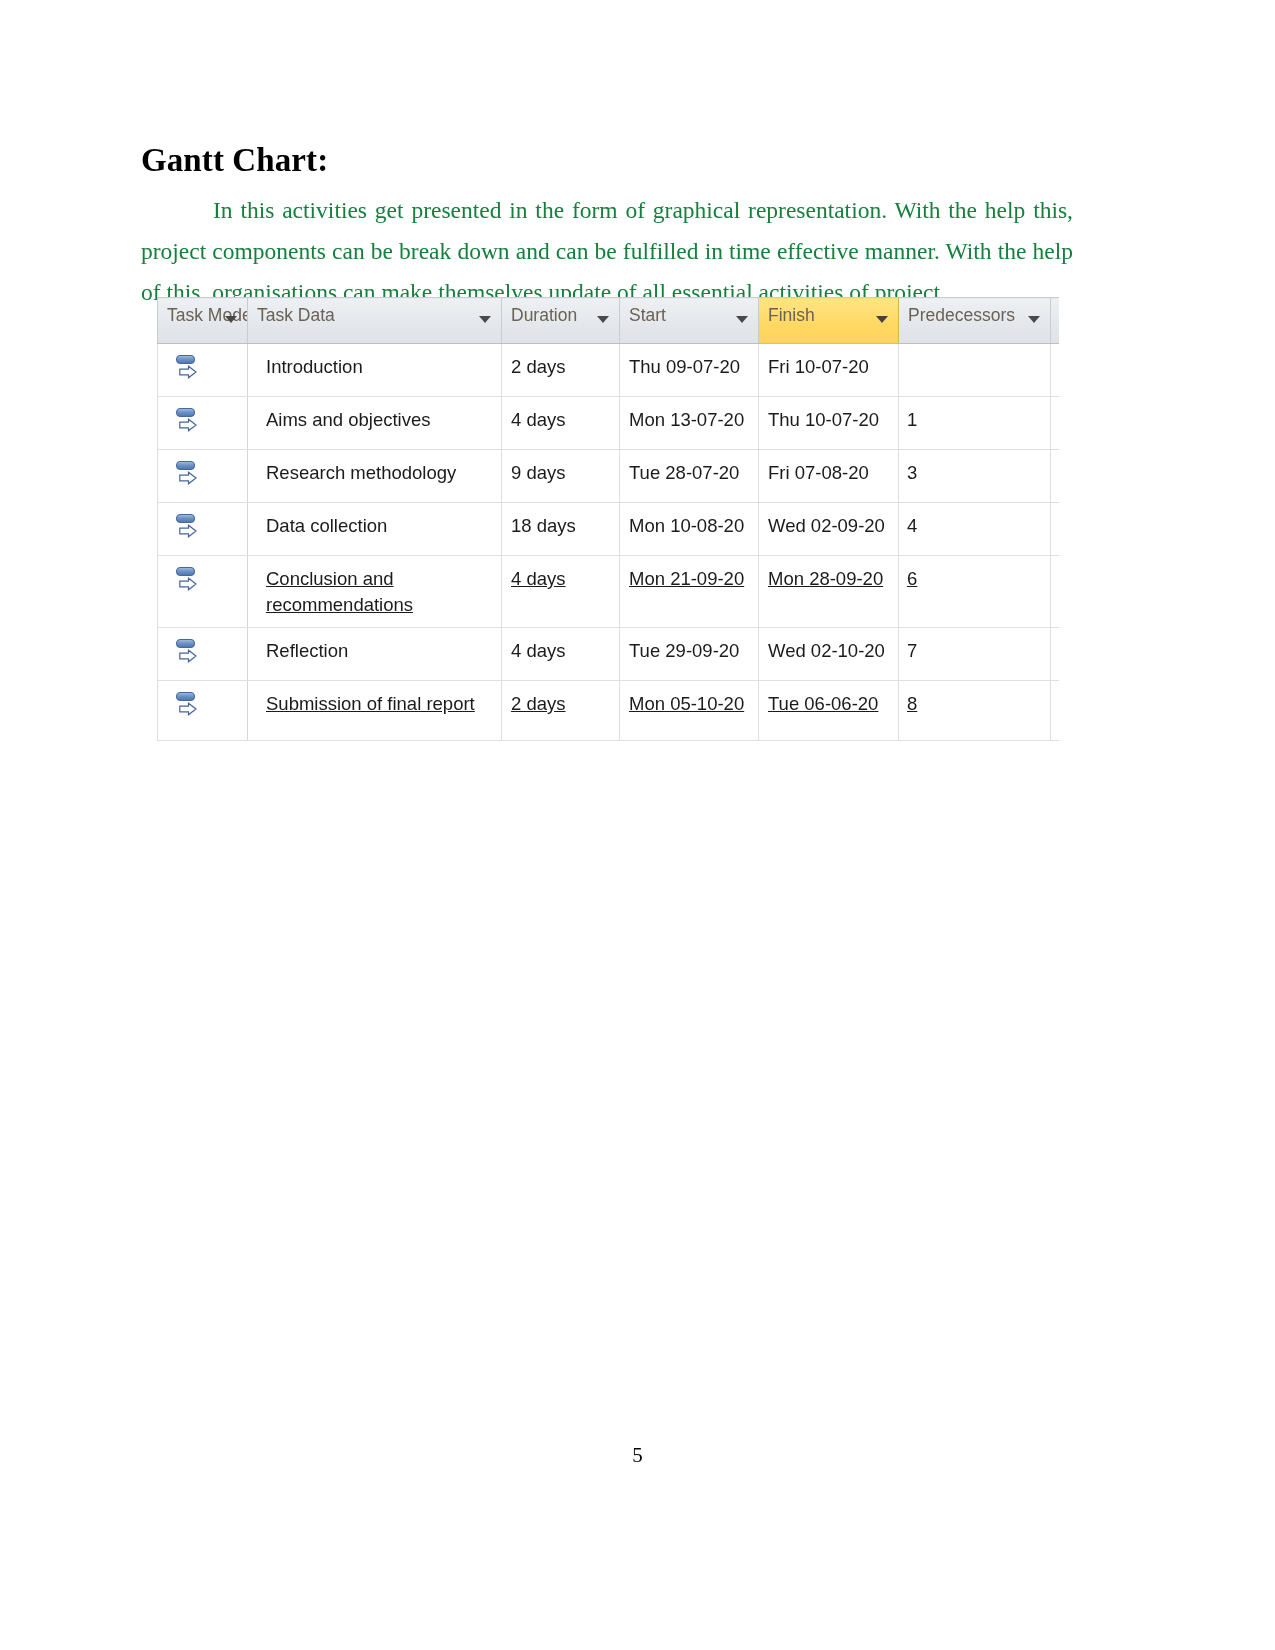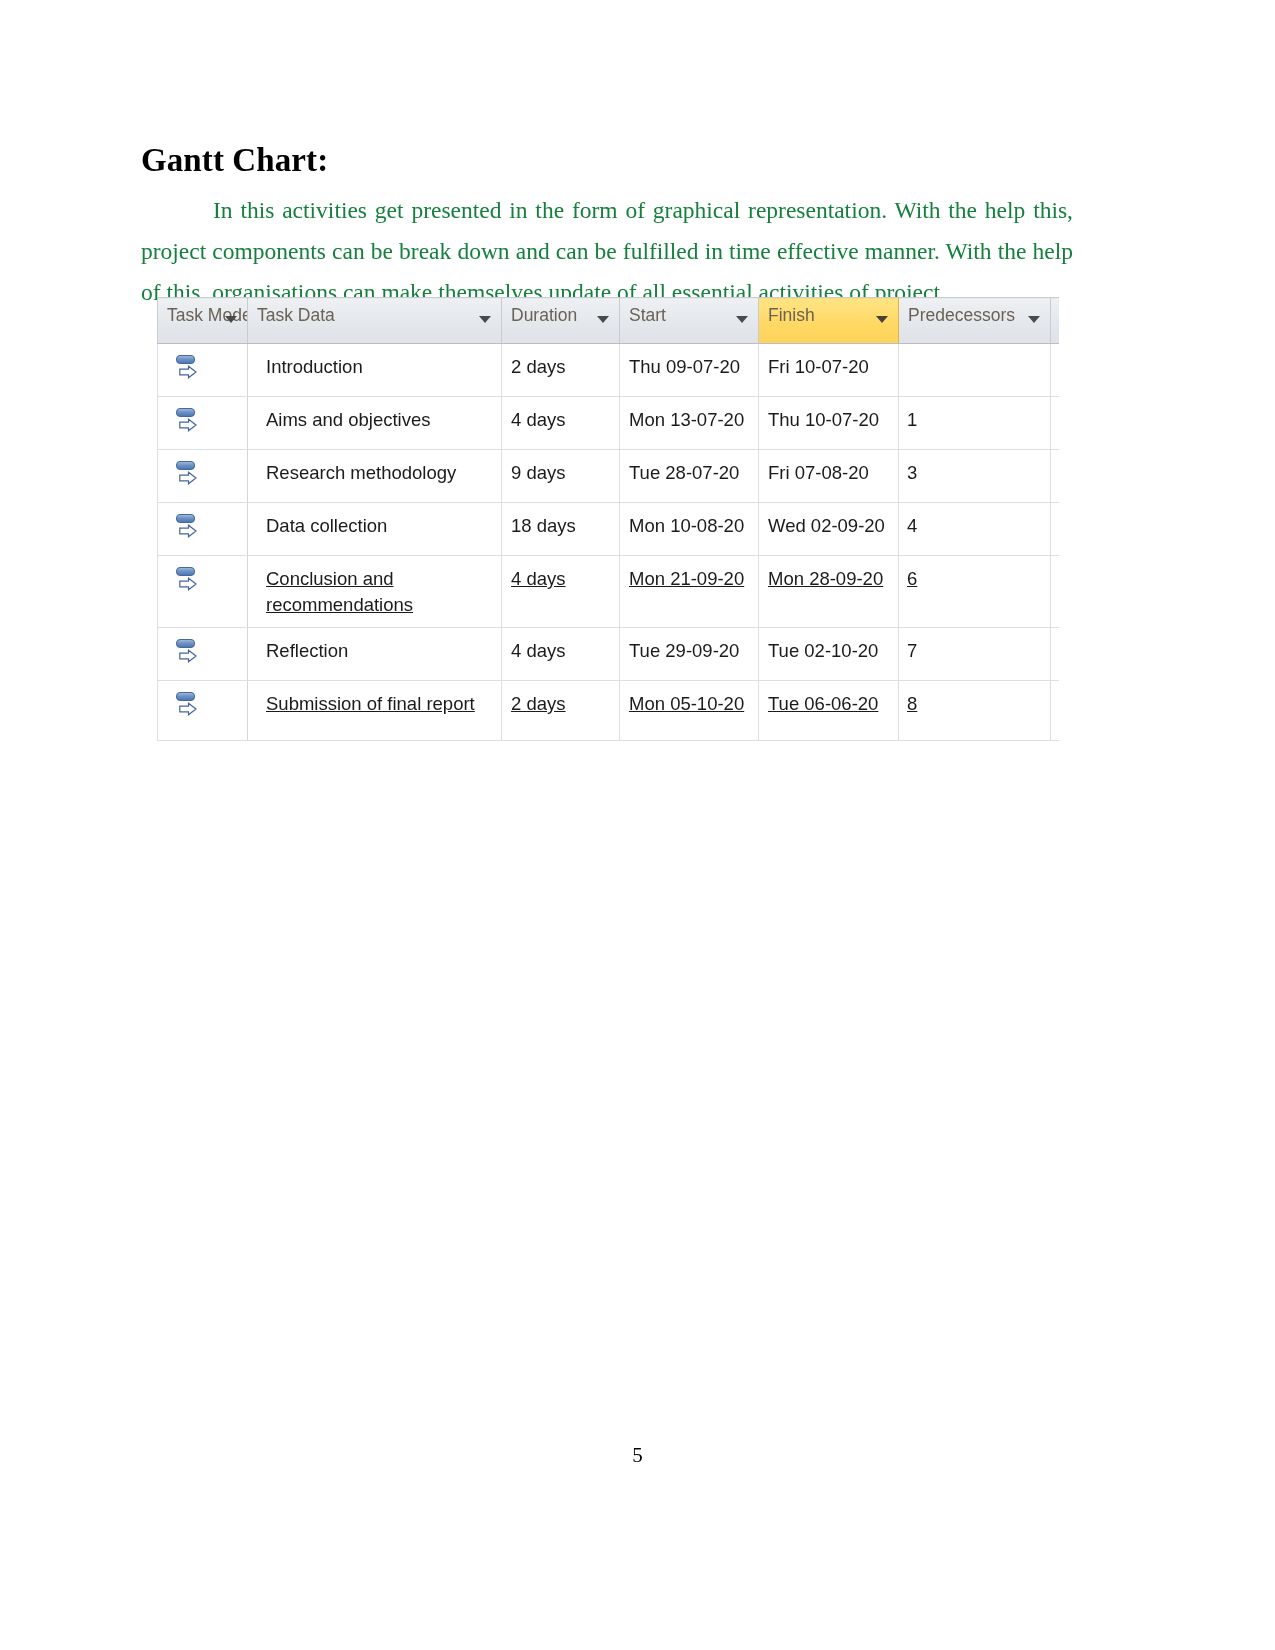--- a/index.html
+++ b/index.html
@@ -333,21 +333,21 @@
             <span class="taskmode-icon">
               <span class="tm-bar"></span>
               <svg class="tm-arrow" viewBox="0 0 18 14" xmlns="http://www.w3.org/2000/svg">
                 <path d="M0.8 4.2 H9.5 V1.2 L17 7 L9.5 12.8 V9.8 H0.8 Z" fill="#ffffff" stroke="#43659a" stroke-width="1.2"></path>
               </svg>
             </span>
           </td>
           <td class="cell-name">Reflection</td>
           <td>4 days</td>
           <td>Tue 29-09-20</td>
-          <td>Tue 02-10-20</td>
+          <td>Wed 02-10-20</td>
           <td class="cell-pred">7</td>
           <td></td>
         </tr>
 
         <tr class="row-xtall">
           <td class="cell-mode">
             <span class="taskmode-icon">
               <span class="tm-bar"></span>
               <svg class="tm-arrow" viewBox="0 0 18 14" xmlns="http://www.w3.org/2000/svg">
                 <path d="M0.8 4.2 H9.5 V1.2 L17 7 L9.5 12.8 V9.8 H0.8 Z" fill="#ffffff" stroke="#43659a" stroke-width="1.2"></path>

